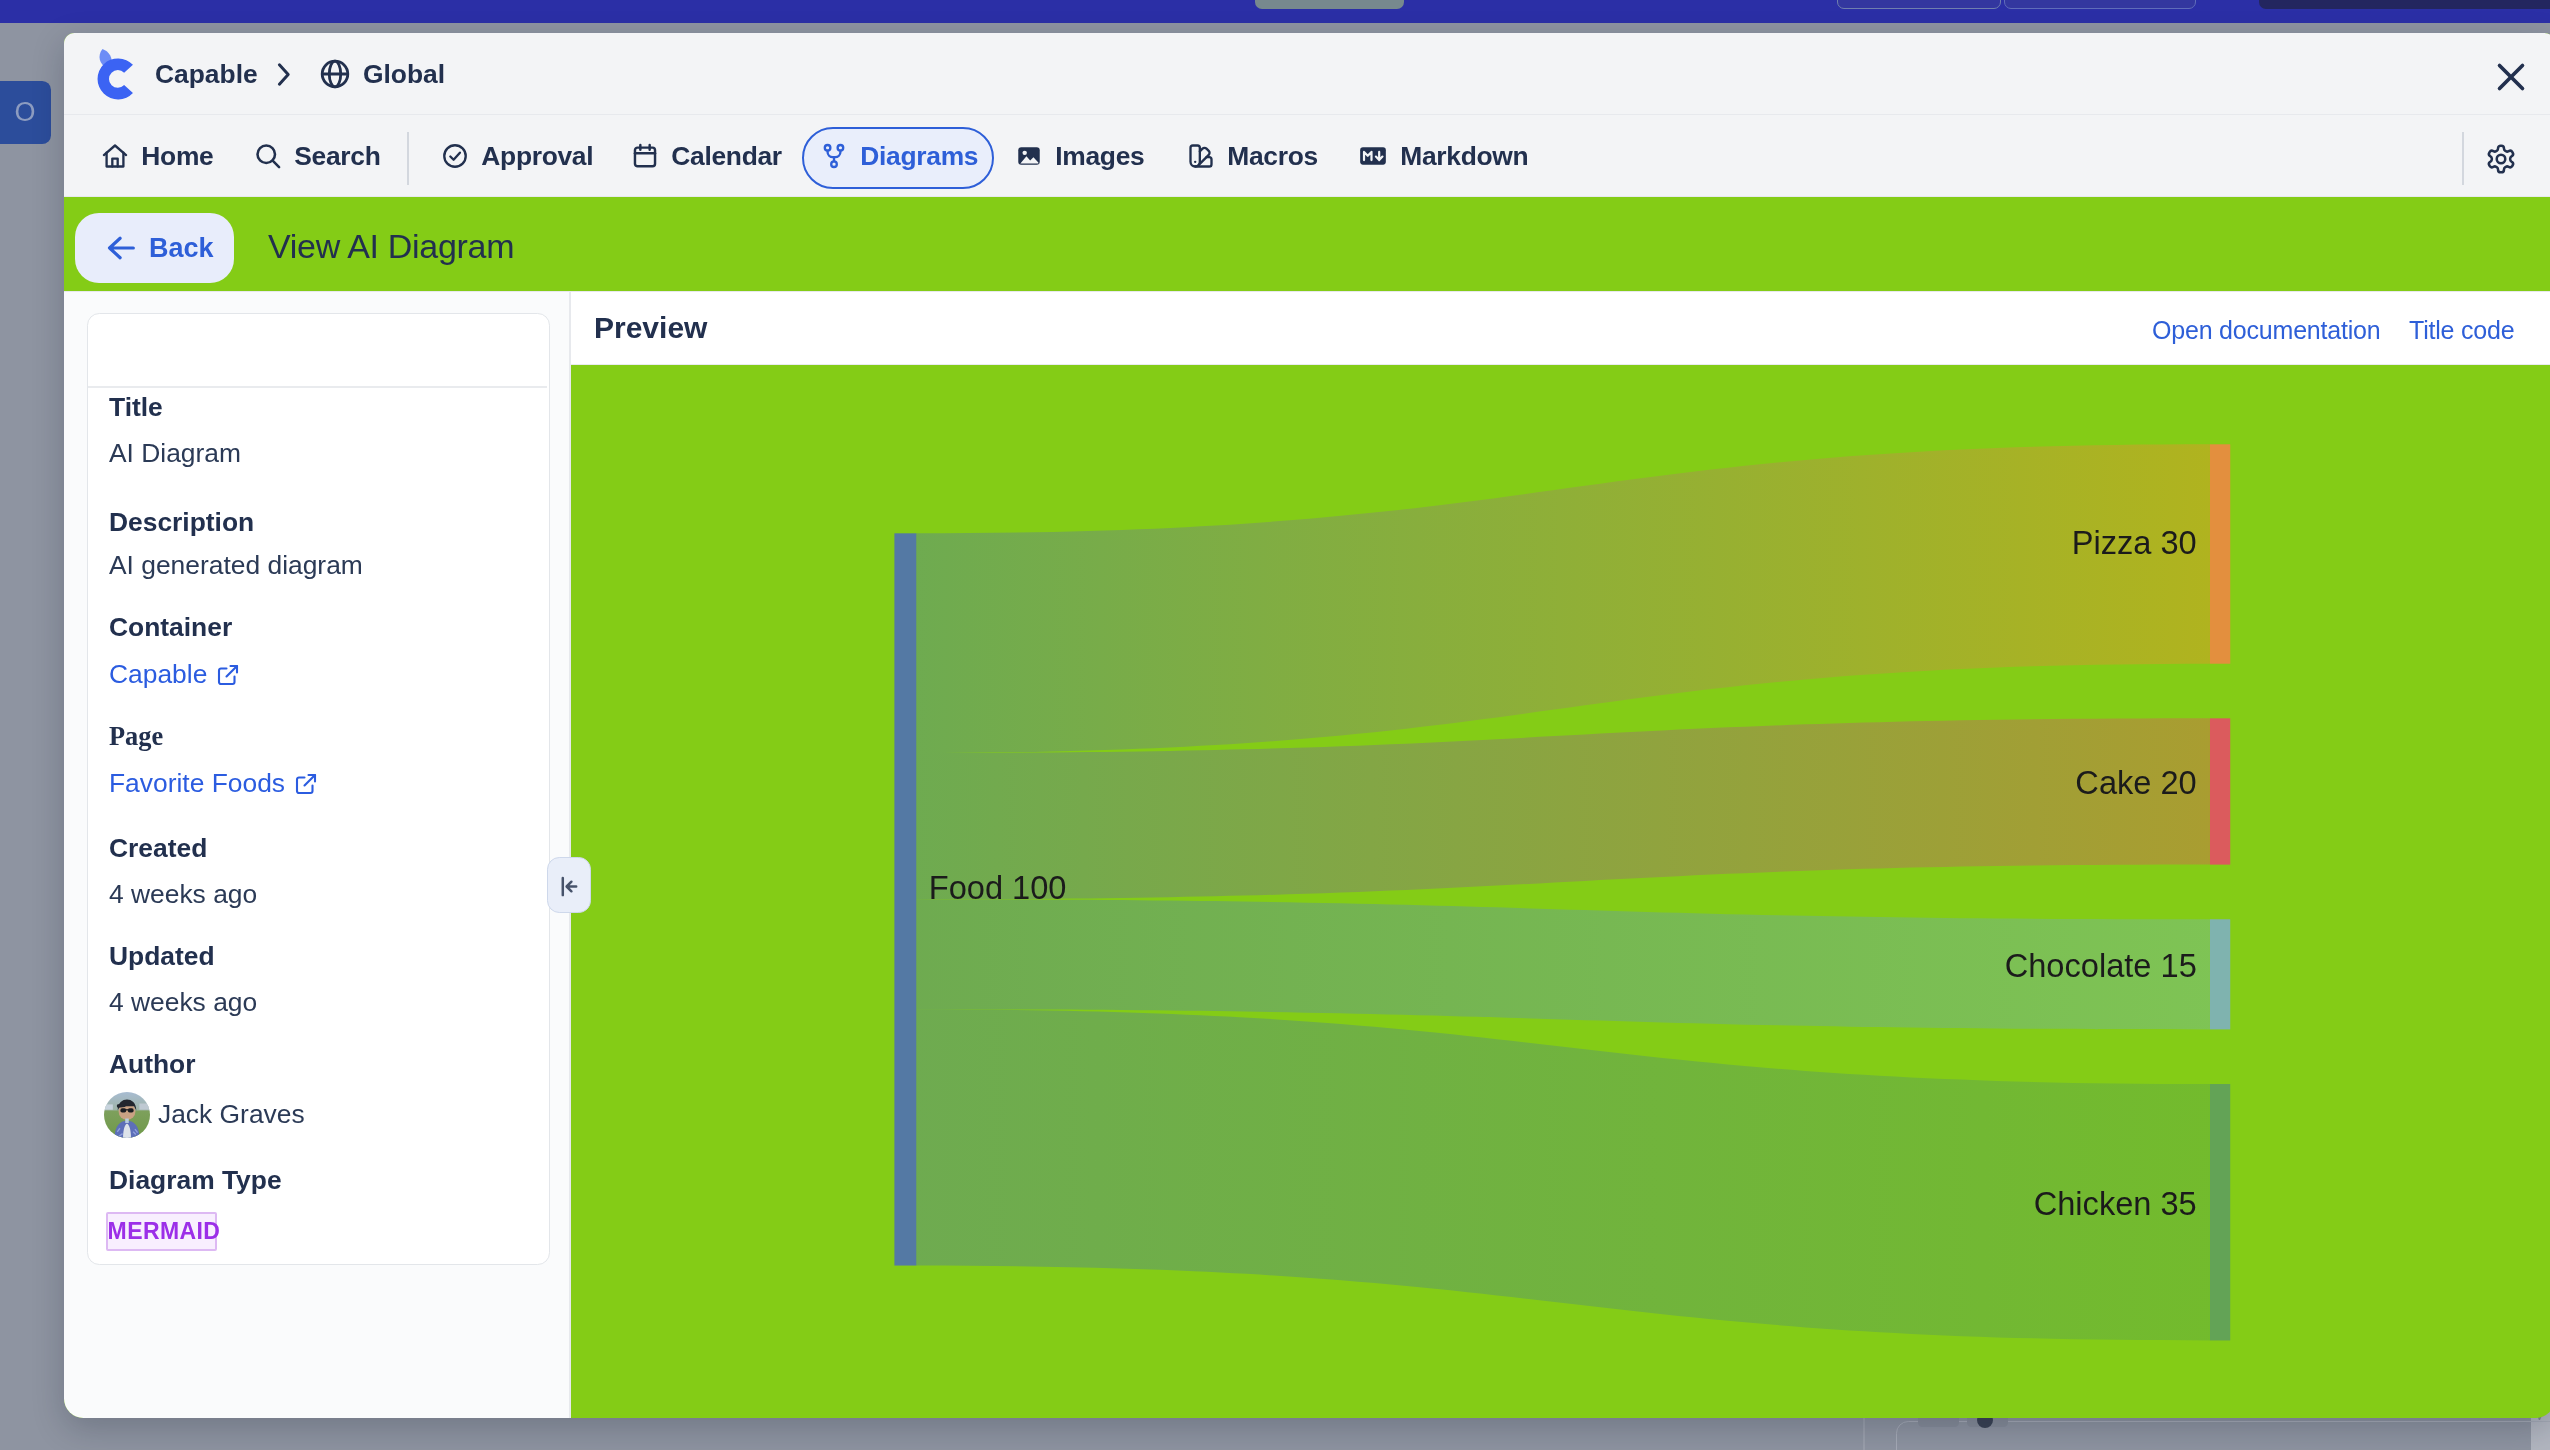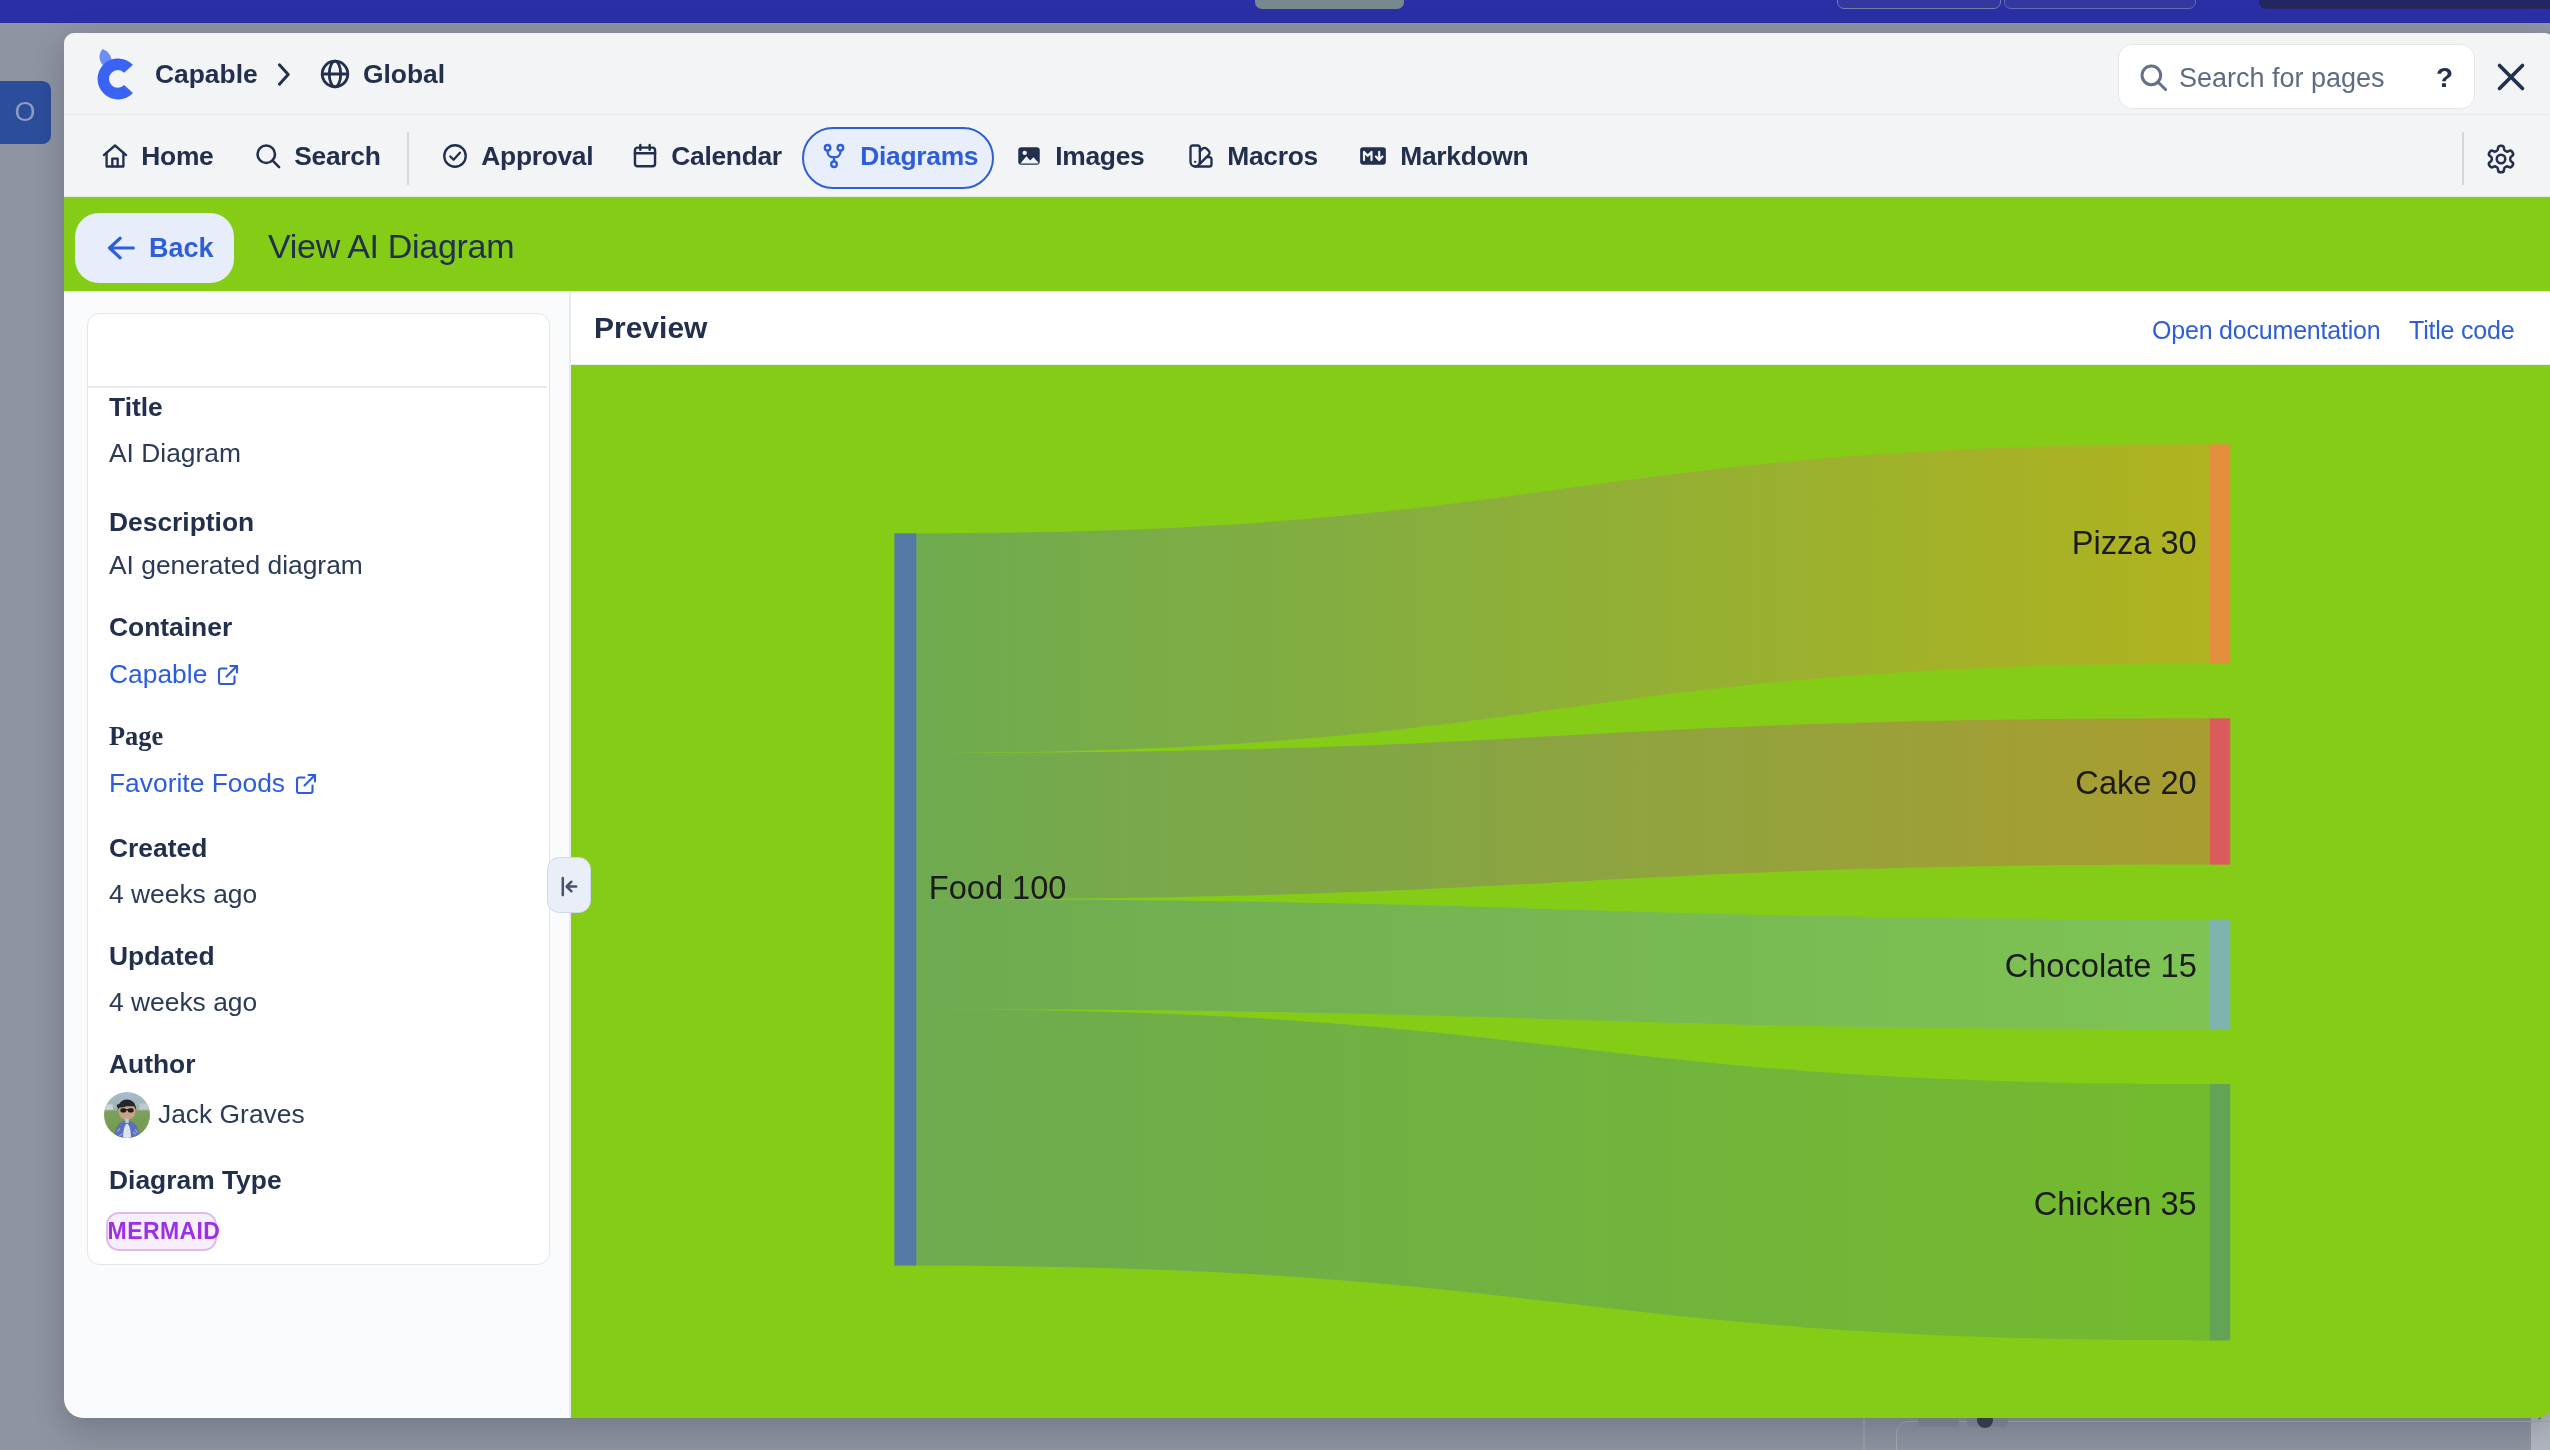--- a/index.html
+++ b/index.html
@@ -32,21 +32,21 @@
   #viewtitle { left:204px; top:194px; font-size:34px; font-weight:400; color:#22304e; letter-spacing:-0.3px; }
   
   #leftpane { left:0; top:258px; width:505px; height:1127px; background:#fafbfc; border-top:1.8px solid #e7e9ed; }
   #vdivider { left:505px; top:258px; width:1.8px; height:1127px; background:#e7e9ed; }
   #card { left:23px; top:280px; width:463px; height:952px; background:#fff; border:1.8px solid #e3e6ea; border-radius:12.3px; }
   #card h3 { font-size:29px; font-weight:700; color:#22304e; padding:19.4px 0 0 21px; }
   #carddiv { left:0px; top:72px; width:459px; height:1.8px; background:#e9ebee; position:absolute; }
   .flabel { position:absolute; left:21px; font-size:26.4px; font-weight:600; color:#22304e; }
   .fvalue { position:absolute; left:21px; font-size:26.4px; font-weight:400; color:#2b3a56; }
   .flink  { position:absolute; left:21px; font-size:26.4px; font-weight:400; color:#2b5ce0; display:flex; align-items:center; gap:8.8px; }
-  #badge { position:absolute; left:17.6px; top:898px; width:111px; height:39px; border:2.6px solid #ddb9f3; background:#f8effe; border-radius:13px; color:#9c2fe8; font-size:23px; font-weight:700; text-align:right; line-height:34px; letter-spacing:0.4px; }
+  #badge { position:absolute; left:17.6px; top:898px; width:111px; height:39px; border:2.6px solid #ddb9f3; background:#f8effe; border-radius:2px; color:#9c2fe8; font-size:23px; font-weight:700; text-align:right; line-height:34px; letter-spacing:0.4px; }
   #avatar { position:absolute; left:16px; top:778px; width:46px; height:46px; border-radius:50%; overflow:hidden; }
   #collapse { left:483px; top:824px; width:44px; height:56px; background:#e9eef9; border:1.8px solid #ced8eb; border-radius:12.3px; }
   
   #prevhead { left:507px; top:258px; width:1985px; height:74px; background:#fff; border-top:1.8px solid #e7e9ed; border-bottom:1.8px solid #e9ebee; }
   #prevtitle { left:23px; top:19.4px; font-size:30px; font-weight:700; color:#22304e; position:absolute; }
   .toplink { position:absolute; top:24px; font-size:25px; font-weight:400; color:#2e5fd8; letter-spacing:-0.2px; }
 </style>
 </head>
 <body>
   <div id="topbar" class="abs">
@@ -87,28 +87,20 @@
       <span class="crumb abs" style="left:91px; top:26.4px;">Capable</span>
       <svg class="abs" style="left:211px; top:29px;" width="17.6" height="25" viewBox="0 0 20 28">
         <path d="M5 3 L15 14 L5 25" fill="none" stroke="#22304e" stroke-width="3.4" stroke-linecap="round" stroke-linejoin="round"></path>
       </svg>
       <svg class="abs" style="left:256px; top:26.4px;" width="30" height="30" viewBox="0 0 34 34">
         <circle cx="17" cy="17" r="14.5" fill="none" stroke="#22304e" stroke-width="3.2"></circle>
         <ellipse cx="17" cy="17" rx="6.5" ry="14.5" fill="none" stroke="#22304e" stroke-width="3.2"></ellipse>
         <line x1="2.5" y1="17" x2="31.5" y2="17" stroke="#22304e" stroke-width="3.2"></line>
       </svg>
       <span class="crumb abs" style="left:299px; top:26.4px;">Global</span>
-      <div id="searchbox" class="abs">
-        <svg class="abs" style="left:19.4px; top:17.6px;" width="32" height="32" viewBox="0 0 36 36">
-          <circle cx="15" cy="15" r="10.5" fill="none" stroke="#64708a" stroke-width="3.4"></circle>
-          <line x1="23" y1="23" x2="31" y2="31" stroke="#64708a" stroke-width="3.4" stroke-linecap="round"></line>
-        </svg>
-        <span class="ph">Search for pages</span>
-        <span class="qm">?</span>
-      </div>
       <svg class="abs" style="left:2432px; top:29px;" width="30" height="30" viewBox="0 0 34 34">
         <path d="M4 4 L30 30 M30 4 L4 30" stroke="#22304e" stroke-width="4.2" stroke-linecap="round"></path>
       </svg>
     </div>
 
     <div id="mnav" class="abs">
       <div class="navitem" style="left:37px;"><svg width="28" height="28" viewBox="0 0 24 24" fill="none" stroke="#22304e" stroke-width="2" stroke-linecap="round" stroke-linejoin="round">
           <path d="M2.5 11.2 L12 3 L21.5 11.2"></path>
           <path d="M4.8 9.2 V21 H19.2 V9.2"></path>
           <path d="M9.7 21 V14.2 H14.3 V21"></path>

